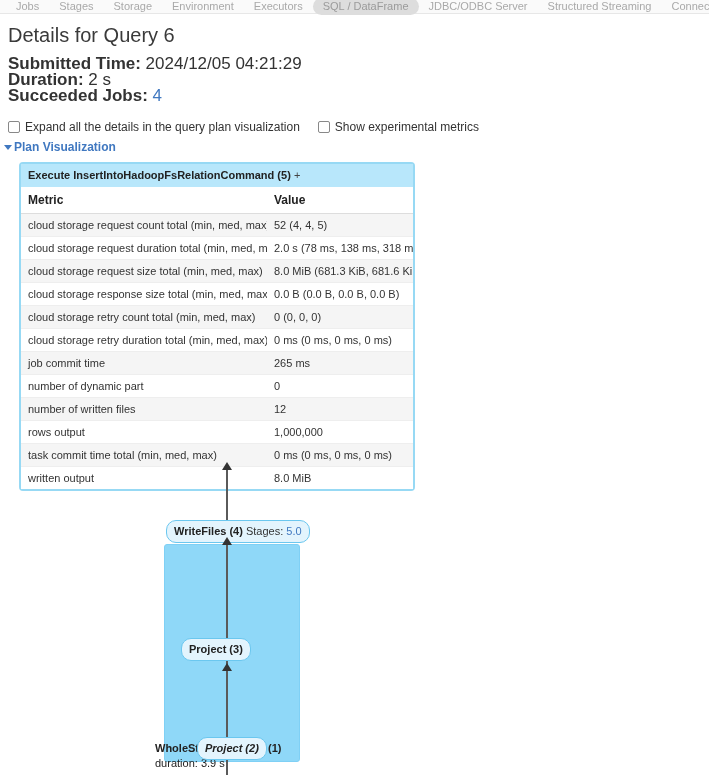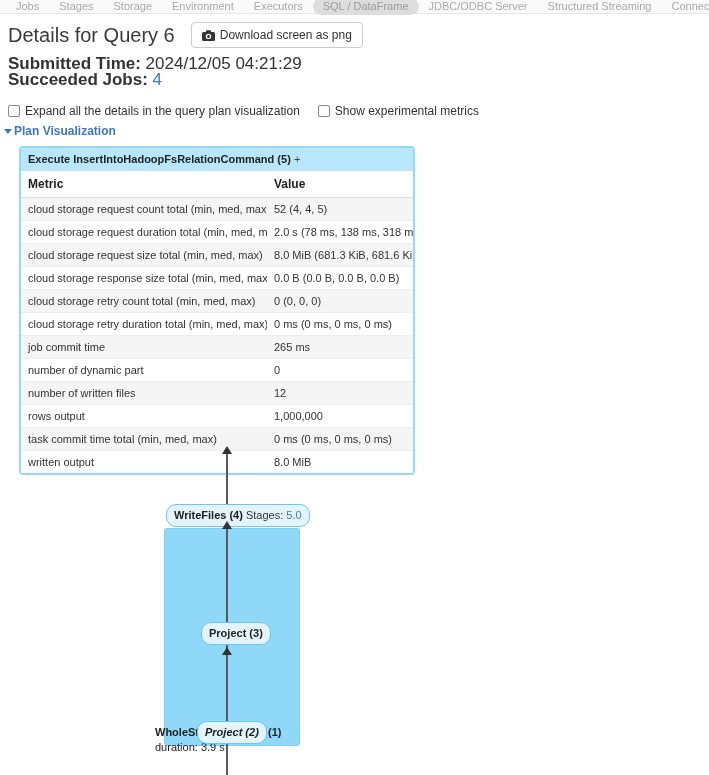--- a/index.html
+++ b/index.html
@@ -226,37 +226,30 @@
   <div class="nav-tab">Environment</div>
   <div class="nav-tab">Executors</div>
   <div class="nav-tab active">SQL / DataFrame</div>
   <div class="nav-tab">JDBC/ODBC Server</div>
   <div class="nav-tab">Structured Streaming</div>
   <div class="nav-tab">Connect</div>
 </div>
 
 <div class="page-head">
   <div class="page-title">Details for Query 6</div>
-  <div class="dl-btn">
-    <span class="cam-icon">
-      <svg width="13" height="11" viewBox="0 0 13 11">
-        <rect x="0" y="2" width="13" height="9" rx="1.5" fill="#333"></rect>
-        <rect x="4" y="0.3" width="5" height="2.4" rx="0.8" fill="#333"></rect>
-        <circle cx="6.5" cy="6.4" r="2.7" fill="#fff"></circle>
-        <circle cx="6.5" cy="6.4" r="1.5" fill="#333"></circle>
-      </svg>
-    </span>
-    <span>Download screen as png</span>
-  </div>
 </div>
 
 <div class="summary">
   <div>
     <span class="lbl">Submitted Time:</span>
     <span class="val">2024/12/05 04:21:29</span>
+  </div>
+  <div>
+    <span class="lbl">Duration:</span>
+    <span class="val">2 s</span>
   </div>
   <div>
     <span class="lbl">Succeeded Jobs:</span>
     <a class="link">4</a>
   </div>
 </div>
 
 <div class="checkrow">
   <span class="cbox"></span>
   <span class="cblabel">Expand all the details in the query plan visualization</span>
@@ -351,21 +344,21 @@
     <div>
       <span>duration:</span>
       <span>3.9 s</span>
     </div>
 
   </div>
 
   <div class="edge" style="left:226px; top:382px; height:265px;"></div>
   <div class="arrowhead" style="left:222px; top:375px;"></div>
 
-  <div class="node" style="left:201px; top:476px;">
+  <div class="node" style="left:181px; top:476px;">
     <b>Project (3)</b>
   </div>
 
   <div class="edge" style="left:226px; top:508px; height:68px;"></div>
   <div class="arrowhead" style="left:222px; top:501px;"></div>
 
   <div class="node" style="left:197px; top:575px;font-style:italic;">
     <b>Project (2)</b>
   </div>
 

